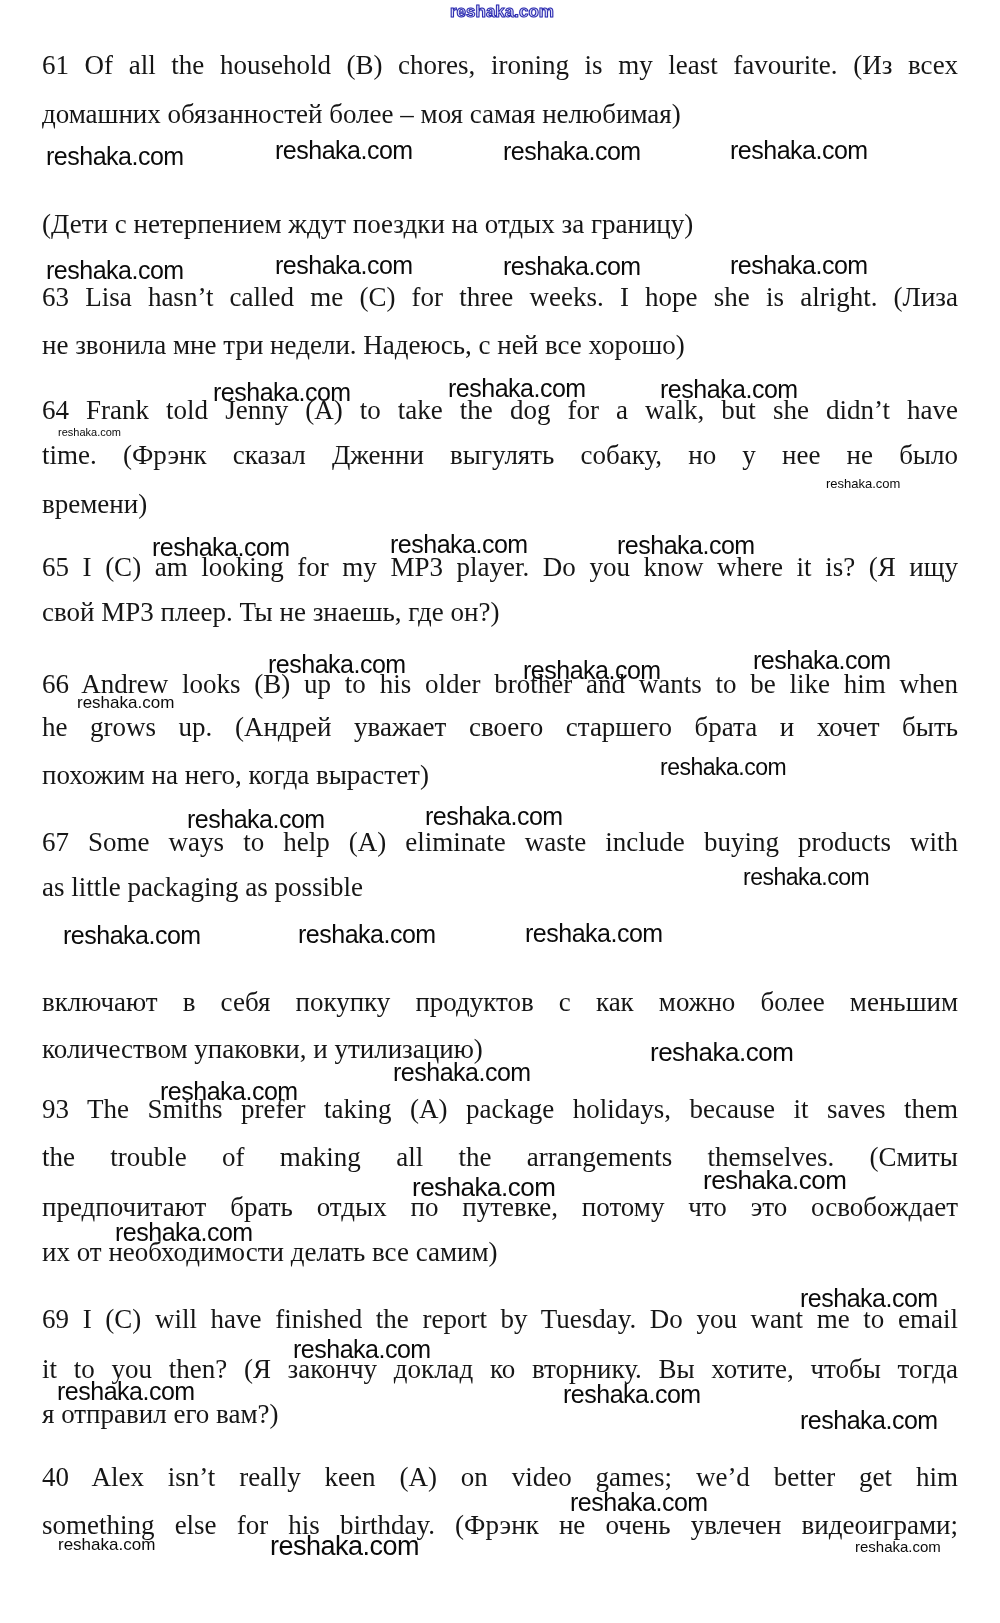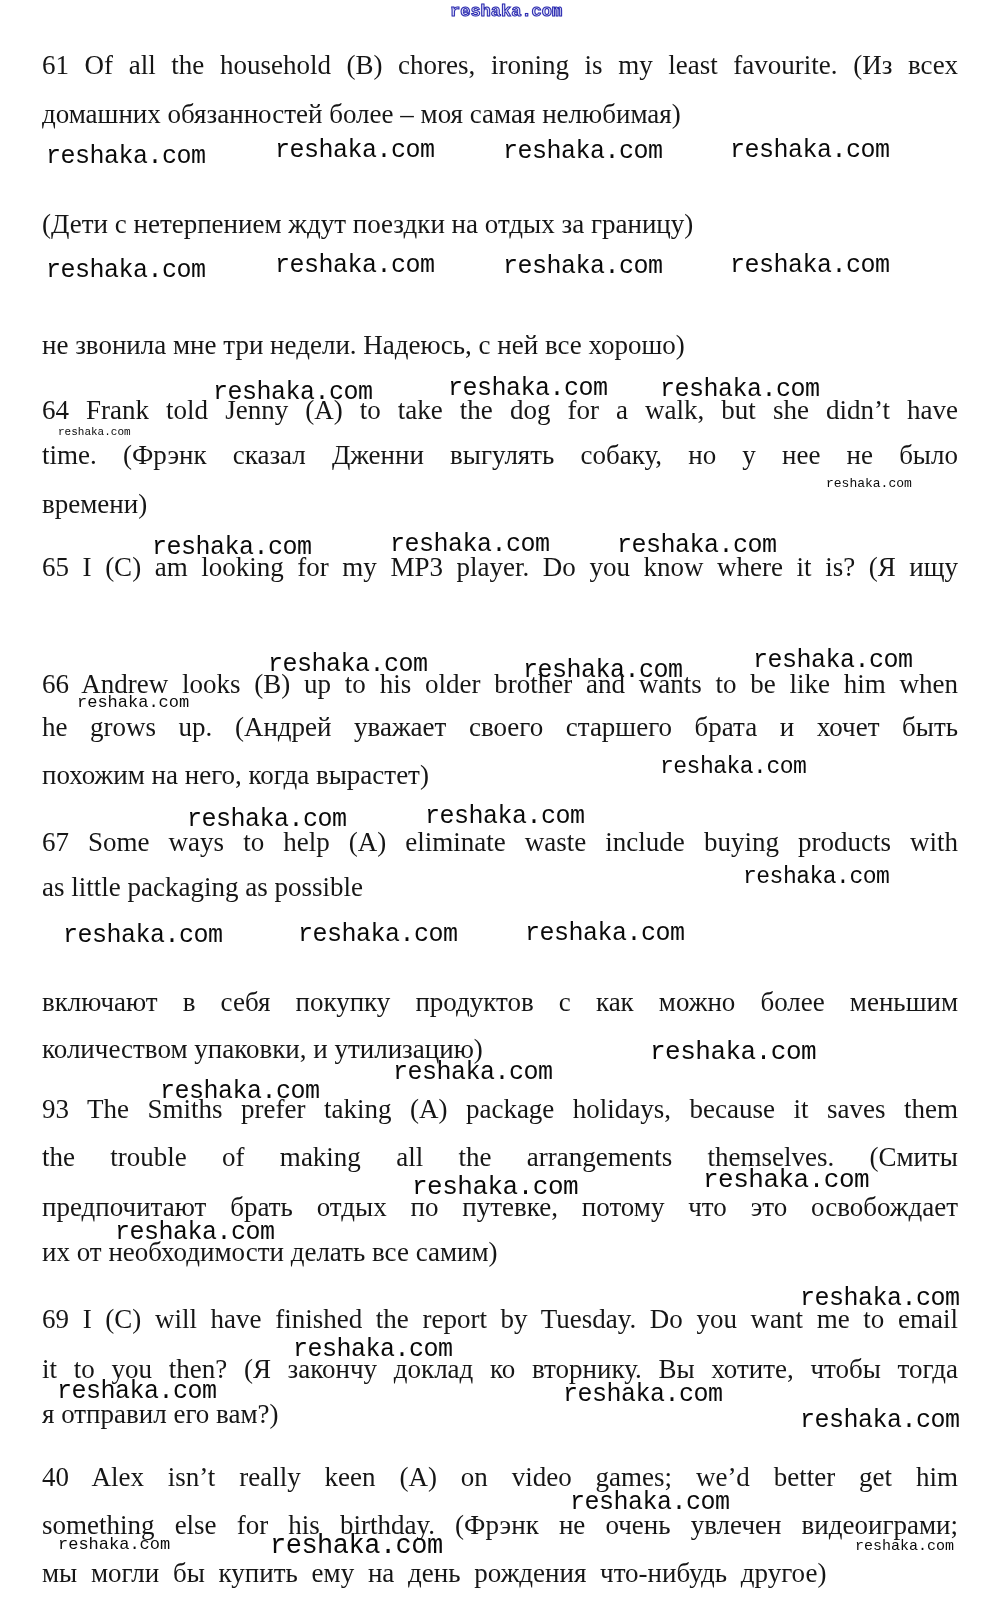--- a/index.html
+++ b/index.html
@@ -10,21 +10,21 @@
   }
   .ln{
     position:absolute;left:42px;width:916px;
     font-size:27px;line-height:40px;white-space:nowrap;color:#161616;
   }
   .ln.j{
     white-space:normal;text-align:justify;text-align-last:justify;
   }
   .ln.sp{word-spacing:7px;}
   .wm{
-    position:absolute;font-family:Liberation Mono, monospace;
+    position:absolute;font-family:Liberation Sans, sans-serif;
     font-size:25px;line-height:1;color:#0a0a0a;letter-spacing:-0.5px;white-space:nowrap;text-align:right;
   }
   .wm-top{
     font-size:17px;font-weight:bold;letter-spacing:0;
     color:#dcdcf6;-webkit-text-stroke:1px #2b2bb0;text-shadow:0 0 1px #2b2bb0;
   }
 </style>
 </head>
 <body>
 
@@ -40,37 +40,39 @@
   <span class="wm" style="left:503px;top:139px">reshaka.com</span>
   <span class="wm" style="left:730px;top:138px">reshaka.com</span>
 
   <div class="ln" style="top:204px">(Дети с нетерпением ждут поездки на отдых за границу)</div>
 
   <span class="wm" style="left:46px;top:258px">reshaka.com</span>
   <span class="wm" style="left:275px;top:253px">reshaka.com</span>
   <span class="wm" style="left:503px;top:254px">reshaka.com</span>
   <span class="wm" style="left:730px;top:253px">reshaka.com</span>
 
+  <div class="ln j" style="top:277px">63 Lisa hasn’t called me (C) for three weeks. I hope she is alright. (Лиза</div>
   <div class="ln" style="top:325px">не звонила мне три недели. Надеюсь, с ней все хорошо)</div>
 
   <span class="wm" style="left:213px;top:380px">reshaka.com</span>
   <span class="wm" style="left:448px;top:376px">reshaka.com</span>
   <span class="wm" style="left:660px;top:377px">reshaka.com</span>
 
   <div class="ln j" style="top:390px">64 Frank told Jenny (A) to take the dog for a walk, but she didn’t have</div>
   <span class="wm" style="left:58px;top:427px;font-size:11px;letter-spacing:0">reshaka.com</span>
   <div class="ln j" style="top:435px">time. (Фрэнк сказал Дженни выгулять собаку, но у нее не было</div>
   <div class="ln" style="top:484px">времени)</div>
   <span class="wm" style="left:826px;top:477px;font-size:13px;letter-spacing:0">reshaka.com</span>
 
   <span class="wm" style="left:152px;top:535px">reshaka.com</span>
   <span class="wm" style="left:390px;top:532px">reshaka.com</span>
   <span class="wm" style="left:617px;top:533px">reshaka.com</span>
 
   <div class="ln j" style="top:547px">65 I (C) am looking for my MP3 player. Do you know where it is? (Я ищу</div>
+  <div class="ln" style="top:592px">свой МР3 плеер. Ты не знаешь, где он?)</div>
 
   <span class="wm" style="left:268px;top:652px">reshaka.com</span>
   <span class="wm" style="left:523px;top:658px">reshaka.com</span>
   <span class="wm" style="left:753px;top:648px">reshaka.com</span>
 
   <div class="ln j" style="top:664px">66 Andrew looks (B) up to his older brother and wants to be like him when</div>
   <span class="wm" style="left:77px;top:694px;font-size:17px;letter-spacing:0">reshaka.com</span>
   <div class="ln j" style="top:707px">he grows up. (Андрей уважает своего старшего брата и хочет быть</div>
   <div class="ln" style="top:755px">похожим на него, когда вырастет)</div>
   <span class="wm" style="left:660px;top:756px;font-size:23px">reshaka.com</span>
@@ -109,15 +111,14 @@
   <span class="wm" style="left:563px;top:1382px">reshaka.com</span>
   <div class="ln" style="top:1394px">я отправил его вам?)</div>
   <span class="wm" style="left:800px;top:1408px">reshaka.com</span>
 
   <div class="ln j" style="top:1457px">40 Alex isn’t really keen (A) on video games; we’d better get him</div>
   <span class="wm" style="left:570px;top:1490px">reshaka.com</span>
   <div class="ln j" style="top:1505px">something else for his birthday. (Фрэнк не очень увлечен видеоиграми;</div>
   <span class="wm" style="left:58px;top:1536px;font-size:17px;letter-spacing:0">reshaka.com</span>
   <span class="wm" style="left:270px;top:1533px;font-size:27px">reshaka.com</span>
   <span class="wm" style="left:855px;top:1539px;font-size:15px;letter-spacing:0">reshaka.com</span>
-  <div class="ln sp" style="top:1553px">мы могли бы купить ему на день рождения что-нибудь другое)</div>
 
 </div>
 
 </body></html>

